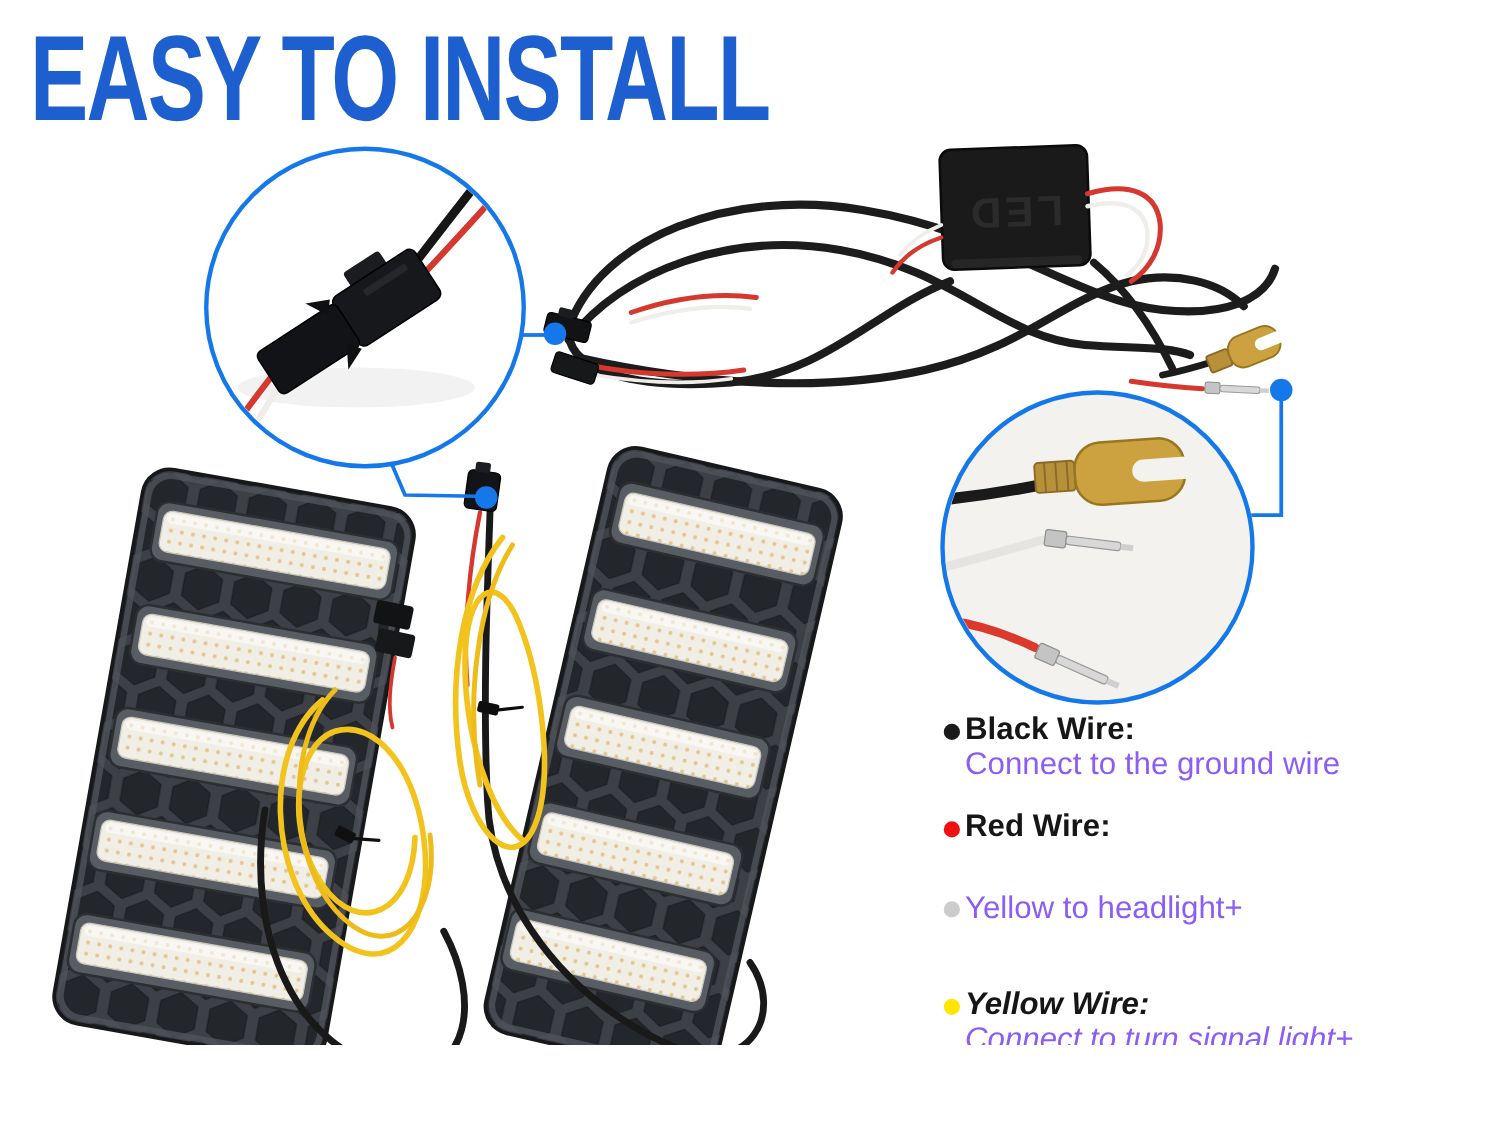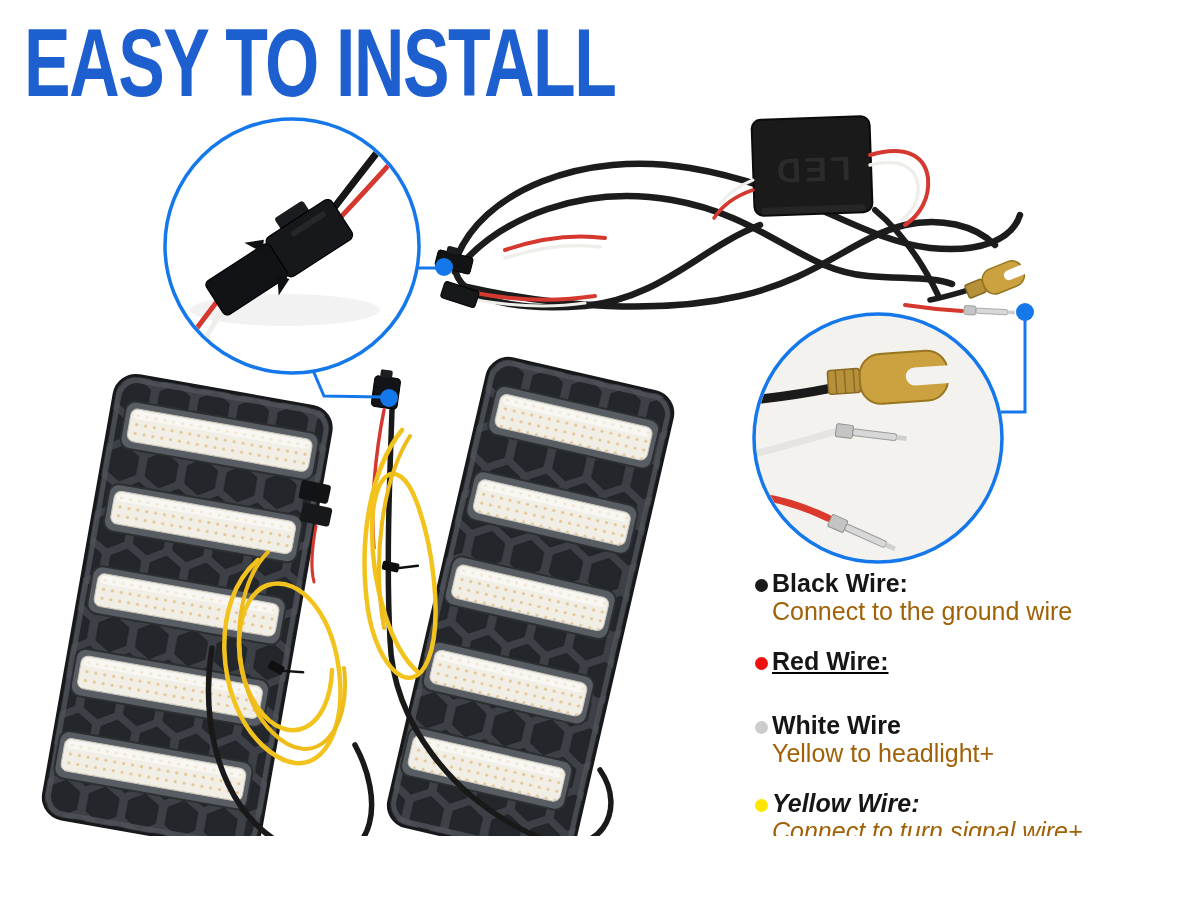--- a/index.html
+++ b/index.html
@@ -8,21 +8,21 @@
   .stage *{box-sizing:border-box;}
   .title{position:absolute;left:24px;top:14px;margin:0;font-size:97px;line-height:1.0;
          font-weight:bold;letter-spacing:-2px;transform:scaleX(0.72);transform-origin:0 0;
          white-space:nowrap;}
   .scene{position:absolute;left:0;top:0;}
   .legend{position:absolute;left:0;top:12px;width:1200px;height:900px;pointer-events:none;}
   .legend-item{position:absolute;left:772px;width:420px;}
   .bullet{position:absolute;left:-17px;top:9px;width:13px;height:13px;border-radius:50%;
           background:#1a1a1a;}
   .l-label{font-size:25px;font-weight:bold;color:#161616;line-height:27px;}
-  .l-desc{font-size:25px;font-weight:normal;color:#a16207;line-height:27px;margin-top:1px;}
+  .l-desc{font-size:25px;font-weight:normal;color:#8b5cf6;line-height:27px;margin-top:1px;}
 </style>
 </head>
 <body>
 
 <div class="stage">
 
   <svg class="scene" width="1200" height="900" viewBox="0 0 1200 900">
     <defs>
       <pattern id="hexpat" width="40" height="68" patternUnits="userSpaceOnUse">
         <rect width="40" height="68" fill="#3d4147"></rect>
@@ -251,29 +251,28 @@
   </svg>
 
   <h1 class="title" style="color: rgb(30, 95, 208);">EASY TO INSTALL</h1>
 
   <div class="legend">
     <div class="legend-item" style="top:558px;">
       <span class="bullet" style="background: rgb(26, 26, 26);"></span>
       <div class="l-label">Black Wire:</div>
       <div class="l-desc">Connect to the ground wire</div>
     </div>
-    <div class="legend-item" style="top:636px;text-decoration:underline;">
+    <div class="legend-item" style="top:636px;">
       <span class="bullet" style="background: rgb(238, 17, 17);"></span>
       <div class="l-label">Red Wire:</div>
     </div>
     <div class="legend-item" style="top:700px;">
       <span class="bullet" style="background: rgb(204, 204, 204);"></span>
-      <div class="l-label">White Wire</div>
       <div class="l-desc">Yellow to headlight+</div>
     </div>
     <div class="legend-item" style="top:778px;font-style:italic;">
       <span class="bullet" style="background: rgb(255, 230, 0);"></span>
       <div class="l-label">Yellow Wire:</div>
-      <div class="l-desc">Connect to turn signal wire+</div>
+      <div class="l-desc">Connect to turn signal light+</div>
     </div>
   </div>
 
 </div>
 
 </body></html>

